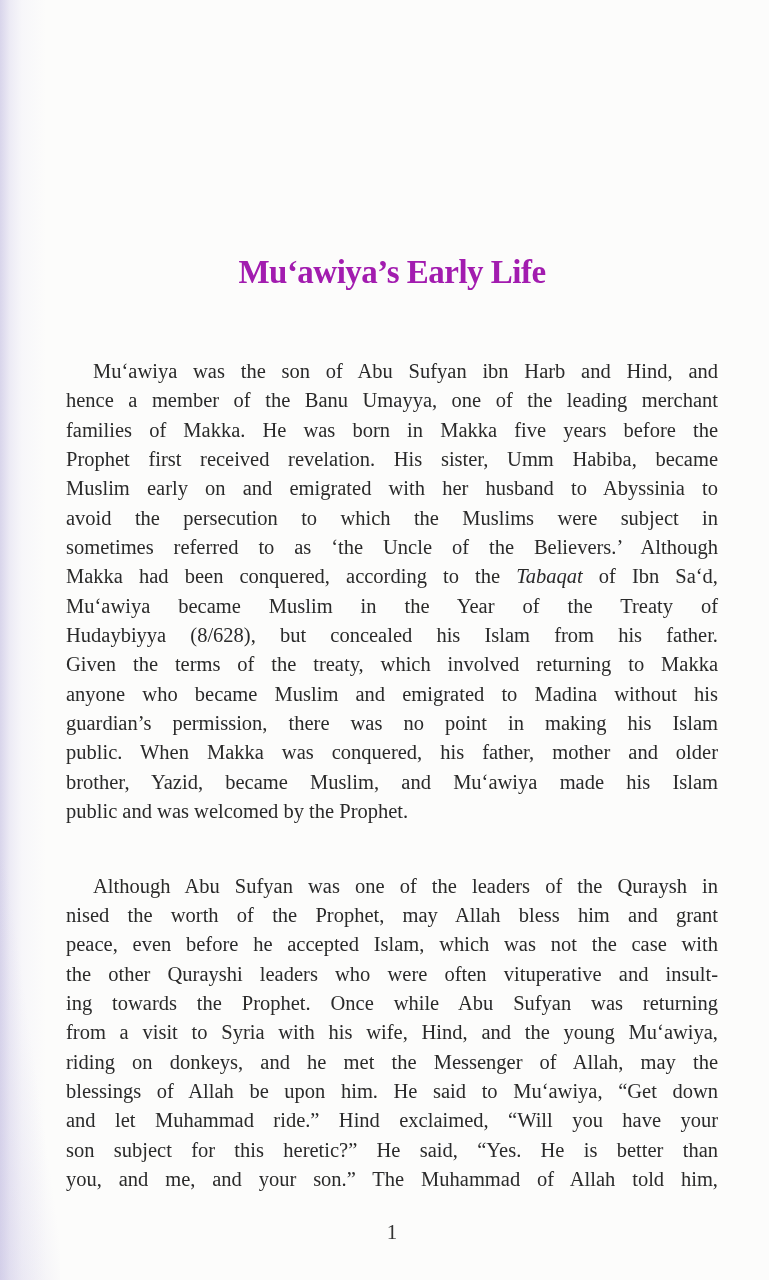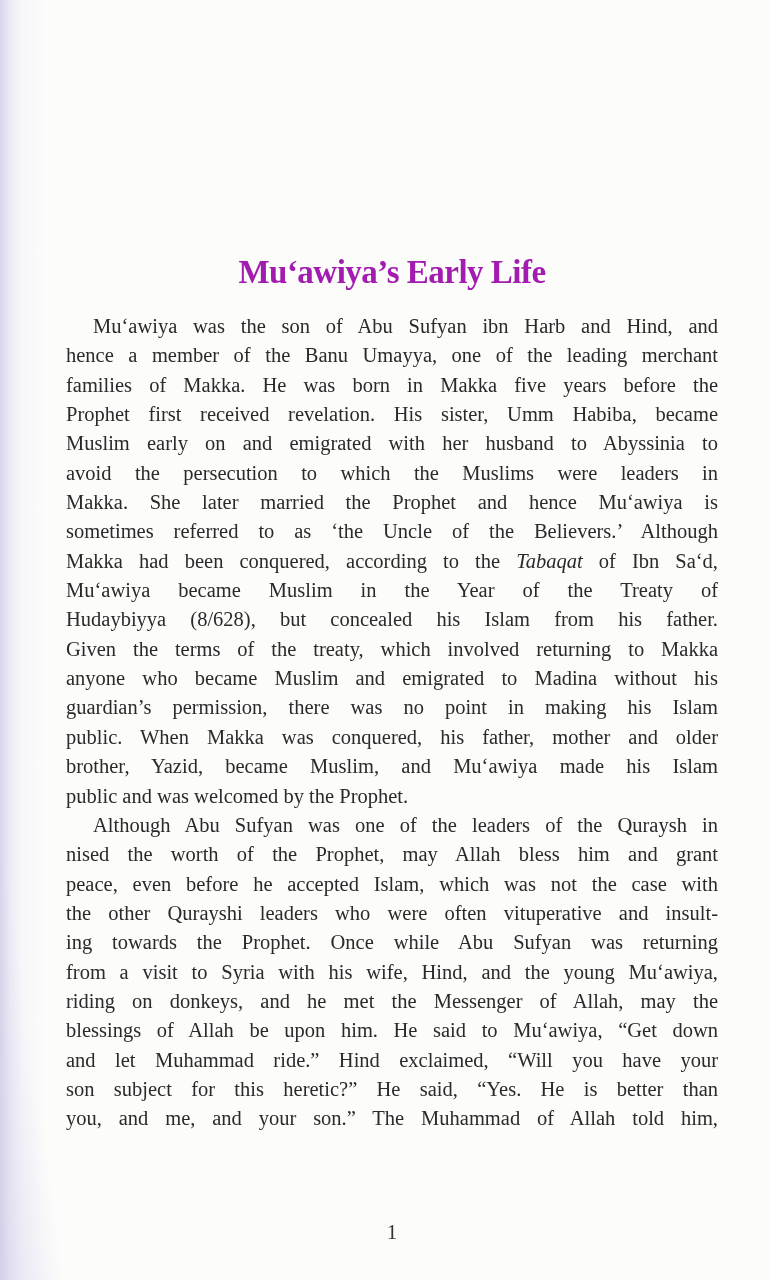--- a/index.html
+++ b/index.html
@@ -59,20 +59,21 @@
     font-size: 20.5px;
     line-height: 29.35px;
   }
   .text-line {
     text-align: justify;
     text-align-last: justify;
     white-space: normal;
   }
   .text-line.first-line {
     text-indent: 27px;
+    margin-top: 45px;
   }
   .text-line.para-end {
     text-align-last: left;
   }
   .text-line em {
     font-style: italic;
   }
   .page-number {
     position: absolute;
     top: 1220px;
@@ -91,22 +92,21 @@
   <div class="gutter-shadow-bottom"></div>
 
   <h1 class="page-title">Mu‘awiya’s Early Life</h1>
 
   <div class="body-text">
       <div class="text-line first-line">Mu‘awiya was the son of Abu Sufyan ibn Harb and Hind, and</div>
       <div class="text-line">hence a member of the Banu Umayya, one of the leading merchant</div>
       <div class="text-line">families of Makka. He was born in Makka five years before the</div>
       <div class="text-line">Prophet first received revelation. His sister, Umm Habiba, became</div>
       <div class="text-line">Muslim early on and emigrated with her husband to Abyssinia to</div>
-      <div class="text-line">avoid the persecution to which the Muslims were leaders in</div>
-      <div class="text-line">Makka. She later married the Prophet and hence Mu‘awiya is</div>
+      <div class="text-line">avoid the persecution to which the Muslims were subject in</div>
       <div class="text-line">sometimes referred to as ‘the Uncle of the Believers.’ Although</div>
       <div class="text-line">Makka had been conquered, according to the <em>Tabaqat</em> of Ibn Sa‘d,</div>
       <div class="text-line">Mu‘awiya became Muslim in the Year of the Treaty of</div>
       <div class="text-line">Hudaybiyya (8/628), but concealed his Islam from his father.</div>
       <div class="text-line">Given the terms of the treaty, which involved returning to Makka</div>
       <div class="text-line">anyone who became Muslim and emigrated to Madina without his</div>
       <div class="text-line">guardian’s permission, there was no point in making his Islam</div>
       <div class="text-line">public. When Makka was conquered, his father, mother and older</div>
       <div class="text-line">brother, Yazid, became Muslim, and Mu‘awiya made his Islam</div>
       <div class="text-line para-end">public and was welcomed by the Prophet.</div>

